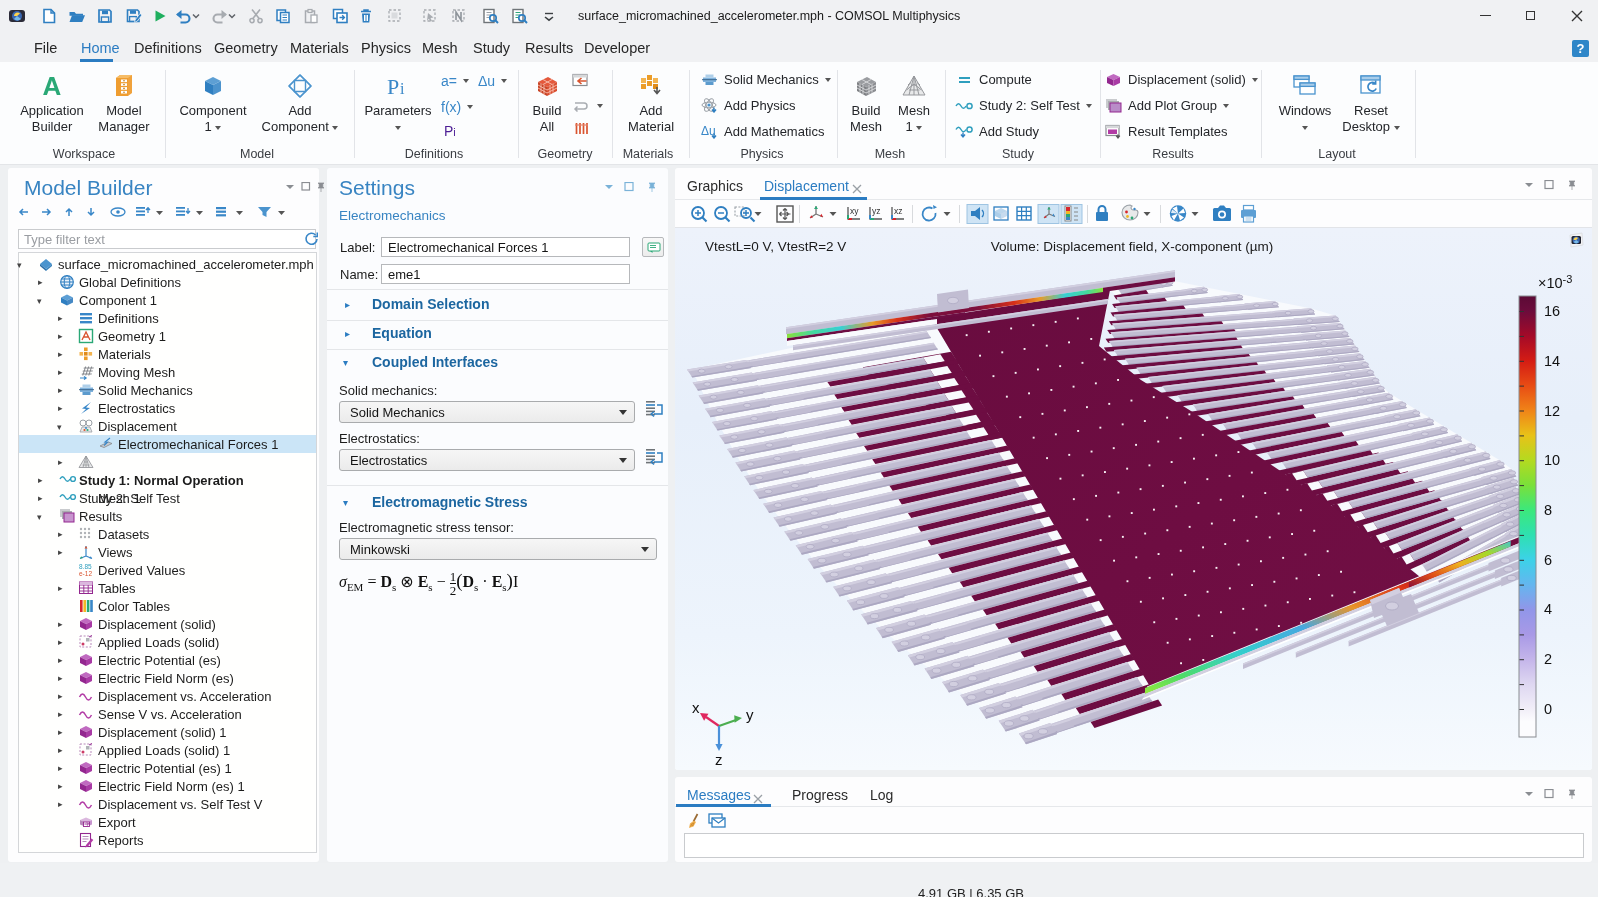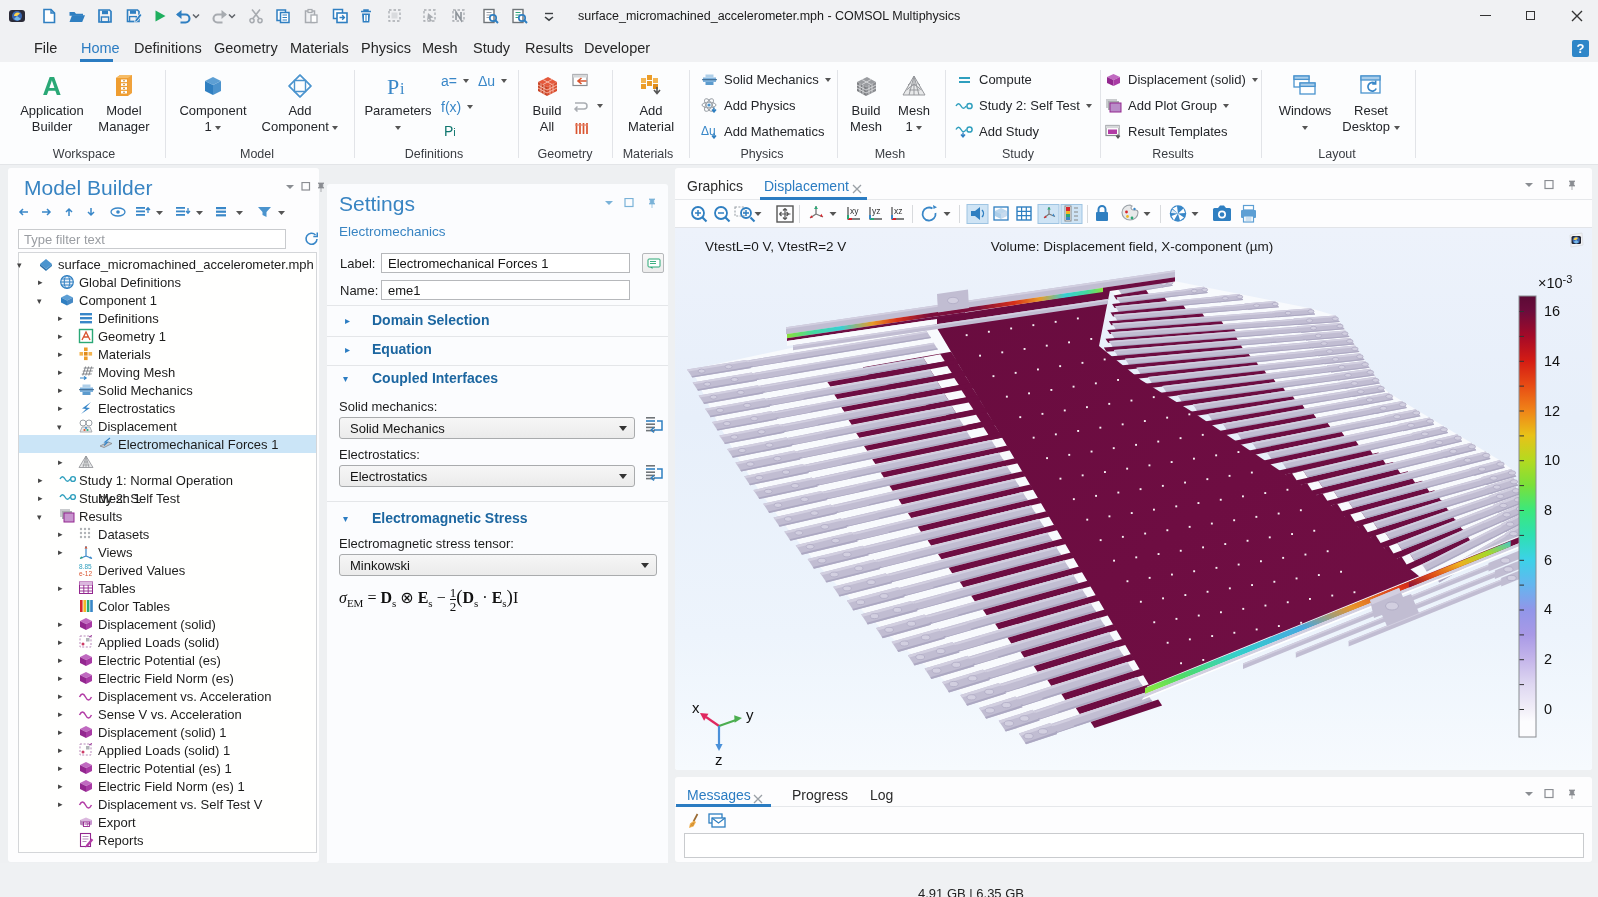--- a/index.html
+++ b/index.html
@@ -302,21 +302,21 @@
     </div>
     <div class="rsmall" style="left:478px;top:11px;">
       <span style="color:#3987c8;font-size:14px;">Δu</span> 
       <span class="dd"></span>
     </div>
     <div class="rsmall" style="left:441px;top:37px;">
       <span style="color:#3987c8;font-size:14px;">f(x)</span> 
       <span class="dd"></span>
     </div>
     <div class="rsmall" style="left:444px;top:61px;">
-      <span style="color:#0f766e;font-size:14px;">P<span style="font-size:11px;">i</span></span>
+      <span style="color:#4c1d95;font-size:14px;">P<span style="font-size:11px;">i</span></span>
     </div>
     <div class="rsmall" style="left:572px;top:11px;">
       <svg width="17" height="15" viewBox="0 0 17 15" style="">
         <rect x="1" y="1.5" width="14" height="11" fill="#fff" stroke="#8a8d92" stroke-width="1.2"></rect>
         <rect x="1" y="1.5" width="14" height="3" fill="#d6d8da"></rect>
         <path d="M14.5 8 h-8 m3 -3 l-3.5 3 3.5 3" stroke="#d9542f" stroke-width="1.6" fill="none"></path>
       </svg>
     </div>
     <div class="rsmall" style="left:572px;top:37px;">
       <svg width="19" height="13" viewBox="0 0 19 13" style="">
@@ -418,21 +418,21 @@
         <rect x="0" y="0" width="10" height="2.2"></rect>
         <rect x="0" y="3.6" width="10" height="2.2"></rect>
         <rect x="0" y="7.2" width="10" height="2.2"></rect>
       </g>
       <path d="M218 4 l3.5 4 3.5 -4 z" fill="#555"></path>
       <g transform="translate(240,0)">
         <path d="M0 0 h13 l-4.5 5 v5 l-4 -2 v-3 z" fill="#4b94ce"></path>
       </g>
       <path d="M260 4 l3.5 4 3.5 -4 z" fill="#555"></path>
     </svg>
-    <div class="filterbox" style="left:10px;top:61px;width:268px;height:20px;">Type filter text</div>
+    <div class="filterbox" style="left:10px;top:61px;width:298px;height:20px;">Type filter text</div>
     <svg width="15" height="15" viewBox="0 0 15 15" style="position:absolute;left:295px;top:63px;">
       <path d="M12.5 4 a5.5 5.5 0 1 0 1.5 4" fill="none" stroke="#3987c8" stroke-width="1.6"></path>
       <path d="M14.3 1.5 v4 h-4" fill="none" stroke="#3987c8" stroke-width="1.6"></path>
     </svg>
     <div class="treebox" style="left:10px;top:84px;width:299px;height:601px;"></div>
     <div class="trow" style="left:0;top:87px;width:310px;">
       <span class="arr" style="left:9px;top:5px;">▾</span>
       <span class="tic" style="left:30px;top:1px;"><svg width="16" height="16" viewBox="0 0 16 16" style="">
           <path d="M2 8 L8 3 L14 8 L8 13 Z" fill="#4b94ce"></path>
           <path d="M2 8 L8 13 L8 15 L2 10 Z" fill="#2a6ea8"></path>
@@ -546,21 +546,21 @@
           <path d="M8 2 L5 13.5 M8 2 L8 13.5 M8 2 L11 13.5 M6.3 8 h3.5 M4.5 11 h7" fill="none" stroke="#97999d" stroke-width="0.8"></path>
         </svg></span>
       <span class="tlabel" style="left:90px;top:2px;margin-top:36px;">Mesh 1</span>
     </div>
     <div class="trow" style="left:0;top:303px;width:310px;">
       <span class="arr" style="left:30px;top:4px;">▸</span>
       <span class="tic" style="left:51px;top:1px;"><svg width="18" height="14" viewBox="0 0 18 14" style="">
           <path d="M1 7 q2.5 -4.5 5 0 t5 0" fill="none" stroke="#2f9fbe" stroke-width="1.4"></path>
           <circle cx="14" cy="7" r="2.4" fill="none" stroke="#2f9fbe" stroke-width="1.4"></circle>
         </svg></span>
-      <span class="tlabel" style="left:71px;top:2px;">Study 1: Normal Operation</span>
+      <span class="tlabel" style="left:71px;top:2px;font-weight:bold;">Study 1: Normal Operation</span>
     </div>
     <div class="trow" style="left:0;top:321px;width:310px;">
       <span class="arr" style="left:30px;top:4px;">▸</span>
       <span class="tic" style="left:51px;top:1px;"><svg width="18" height="14" viewBox="0 0 18 14" style="">
           <path d="M1 7 q2.5 -4.5 5 0 t5 0" fill="none" stroke="#2f9fbe" stroke-width="1.4"></path>
           <circle cx="14" cy="7" r="2.4" fill="none" stroke="#2f9fbe" stroke-width="1.4"></circle>
         </svg></span>
       <span class="tlabel" style="left:71px;top:2px;">Study 2: Self Test</span>
     </div>
     <div class="trow" style="left:0;top:339px;width:310px;">
@@ -731,21 +731,21 @@
     </div>
     <div class="trow" style="left:0;top:663px;width:310px;">
       <span class="tic" style="left:70px;top:1px;"><svg width="16" height="16" viewBox="0 0 16 16" style="">
           <rect x="2.5" y="1.5" width="10" height="13" fill="#fff" stroke="#93278f" stroke-width="1.1"></rect>
           <path d="M4.5 4.5 h6 M4.5 7 h6 M4.5 9.5 h4" stroke="#b889bb" stroke-width="1"></path>
           <path d="M8 13 L13.5 6.5 l1.8 1.4 -5.5 6.7 -2.5 .8 z" fill="#b23ba5"></path>
         </svg></span>
       <span class="tlabel" style="left:90px;top:2px;">Reports</span>
     </div>
   </div>
-<div class="panel" style="left:327px;top:168px;width:341px;height:694px;background:#fbfcfe;margin-top:16px;">
+<div class="panel" style="left:327px;top:168px;width:341px;height:694px;background:#fbfcfe;">
     <div class="ptitle" style="position:absolute;left:12px;top:8px;">Settings</div>
     <svg width="60" height="10" viewBox="0 0 60 10" style="position:absolute;left:276px;top:14px;">
       <path d="M2 3 l4 4 4-4 z" fill="#7ab2d8"></path>
       <rect x="22" y="0.5" width="8" height="8" fill="none" stroke="#7ab2d8" stroke-width="1.2"></rect>
       <path d="M46 1 h6 l-1.2 1 v3 l1.2 1 h-6 l1.2 -1 v-3 z M49 6 v4" fill="#7ab2d8" stroke="#7ab2d8" stroke-width="0.7"></path>
     </svg>
     <div style="position:absolute;left:12px;top:40px;font-size:13.5px;color:#3884c2;">Electromechanics</div>
     <div class="slabel" style="position:absolute;left:13px;top:72px;">Label:</div>
     <div class="input" style="left:54px;top:69px;width:249px;height:20px;">Electromechanical Forces 1</div>
     <div style="position:absolute;left:315px;top:69px;width:22px;height:20px;border:1px solid #b6b8bb;background:linear-gradient(#f8f8f8,#ececec);border-radius:2px;">

